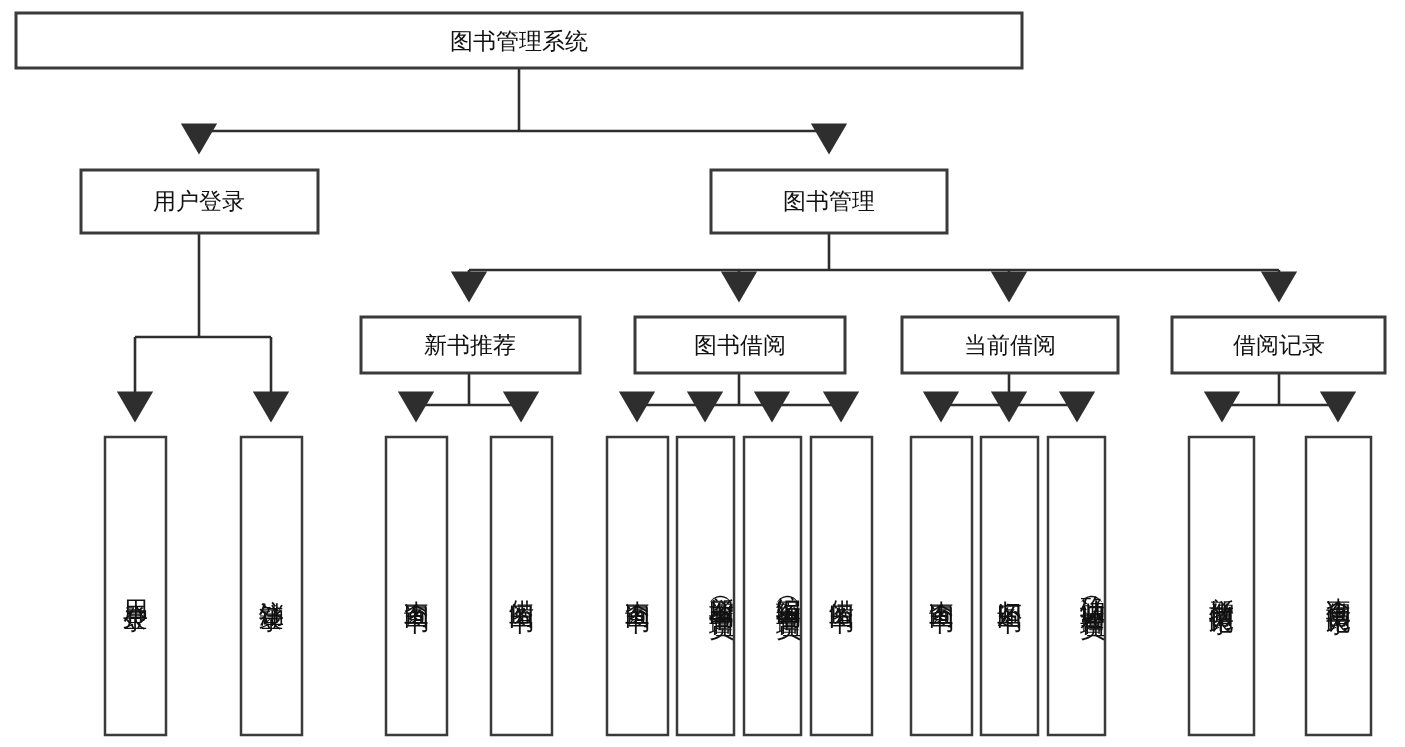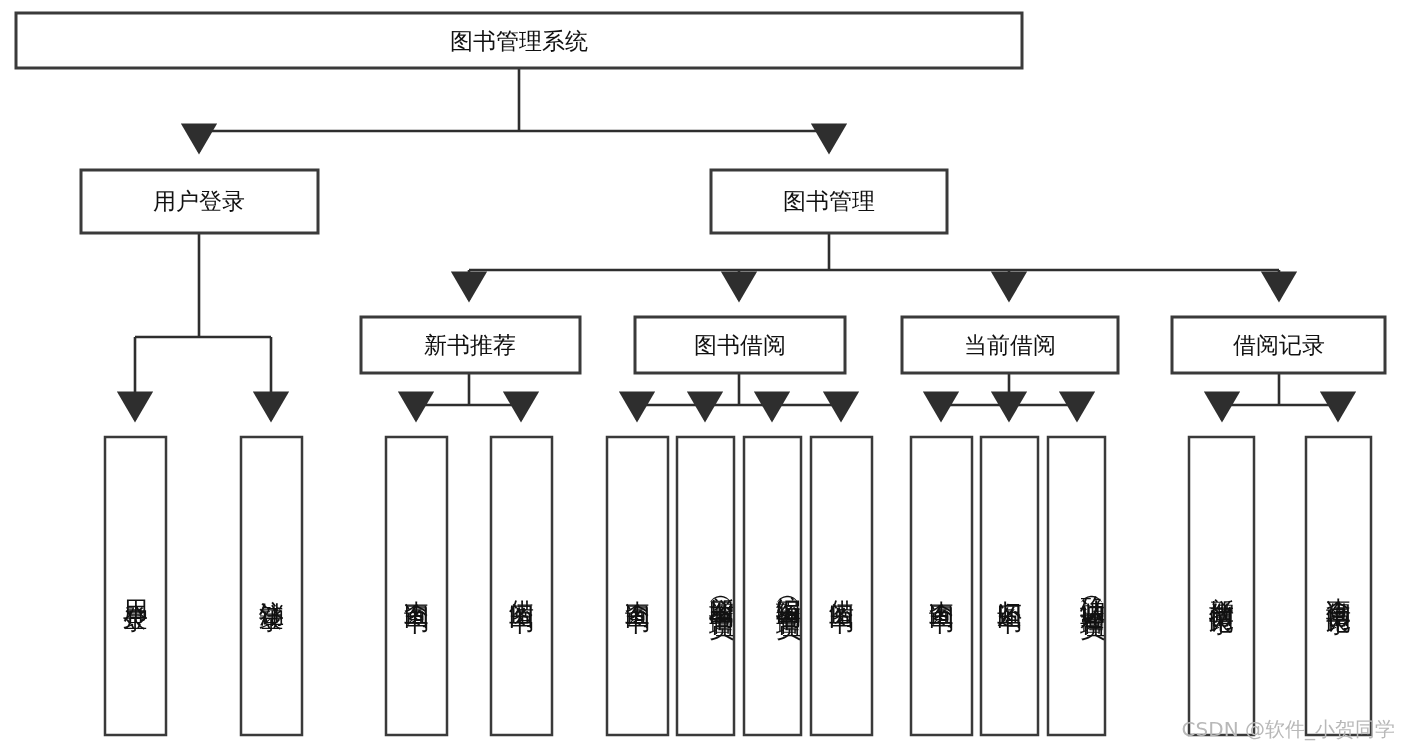--- a/index.html
+++ b/index.html
@@ -205,15 +205,14 @@
   <div class="leaf-label" style="left:744px; top:443px; width:57px; height:292px;">编辑图书（管理员）</div>
   <div class="leaf-label centered" style="left:811px; top:437px; width:61px; height:298px;">借阅图书</div>
 
   <div class="leaf-label centered" style="left:911px; top:437px; width:61px; height:298px;">查询图书</div>
   <div class="leaf-label centered" style="left:981px; top:437px; width:57px; height:298px;">归还图书</div>
   <div class="leaf-label" style="left:1048px; top:443px; width:57px; height:292px;">确认归还（管理员）</div>
 
   <div class="leaf-label centered" style="left:1189px; top:437px; width:65px; height:298px;">新增借阅记录</div>
   <div class="leaf-label centered" style="left:1306px; top:437px; width:65px; height:298px;">查询借阅记录</div>
 
-  <div class="watermark">CSDN @软件_小贺同学</div>
 
 </div>
 
 </body></html>

